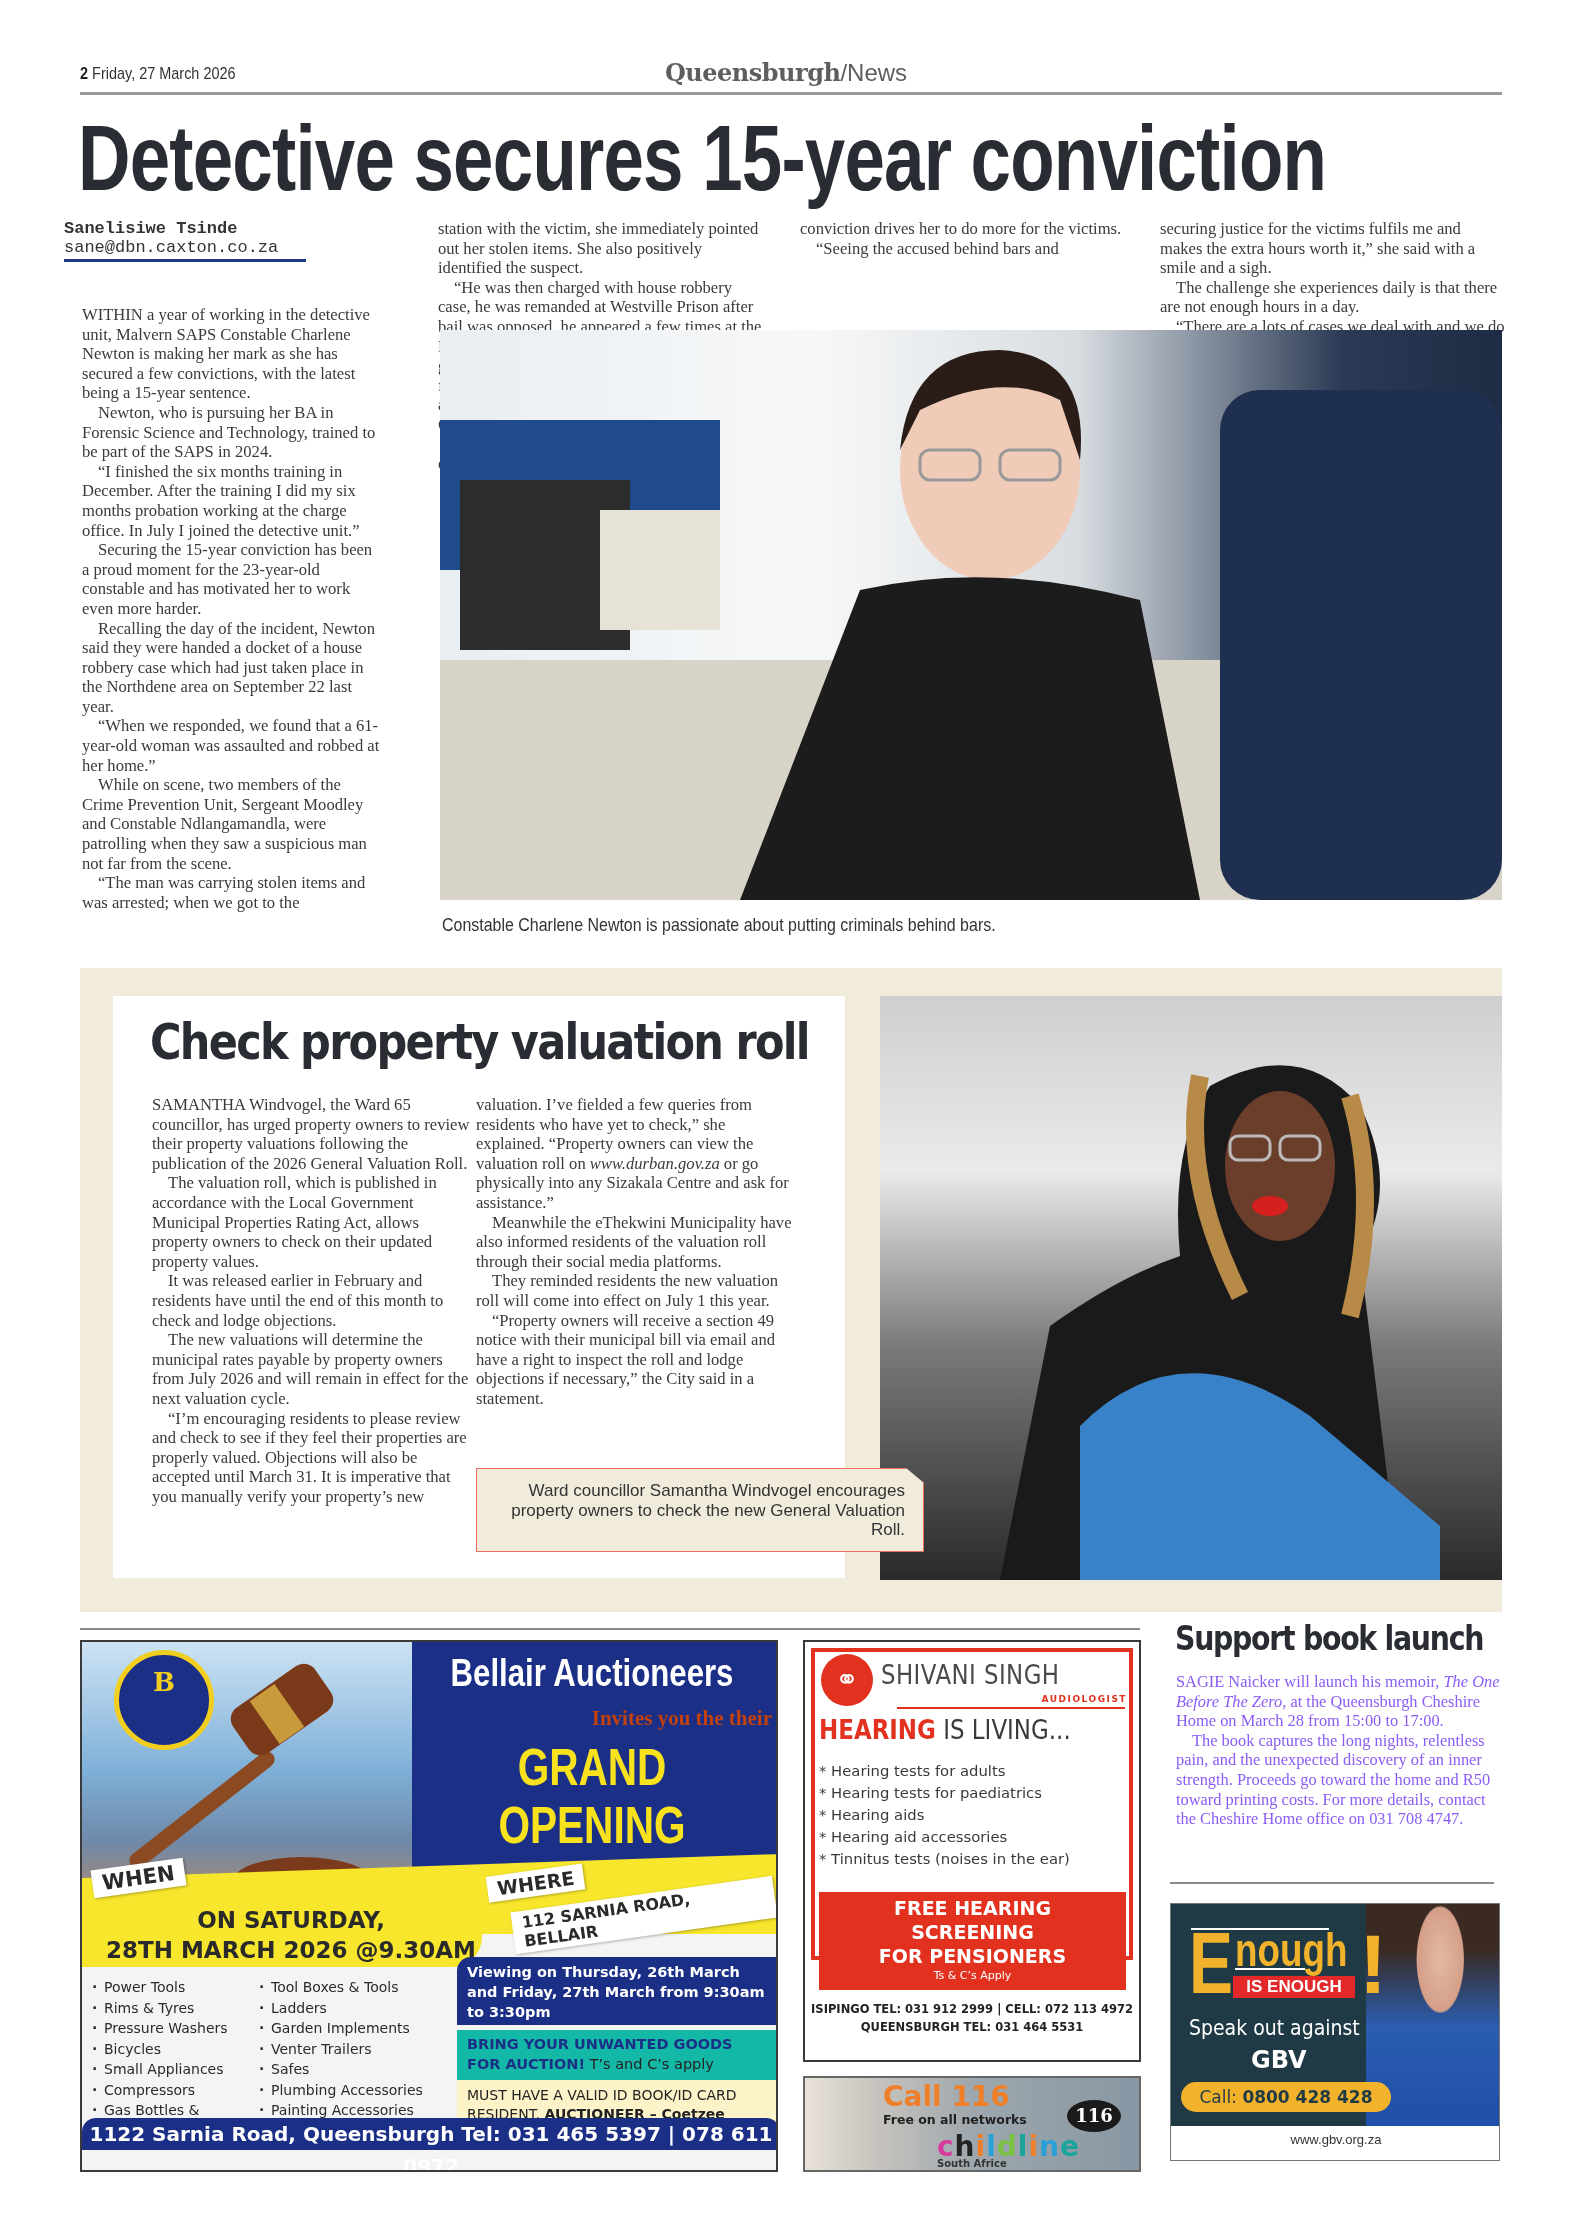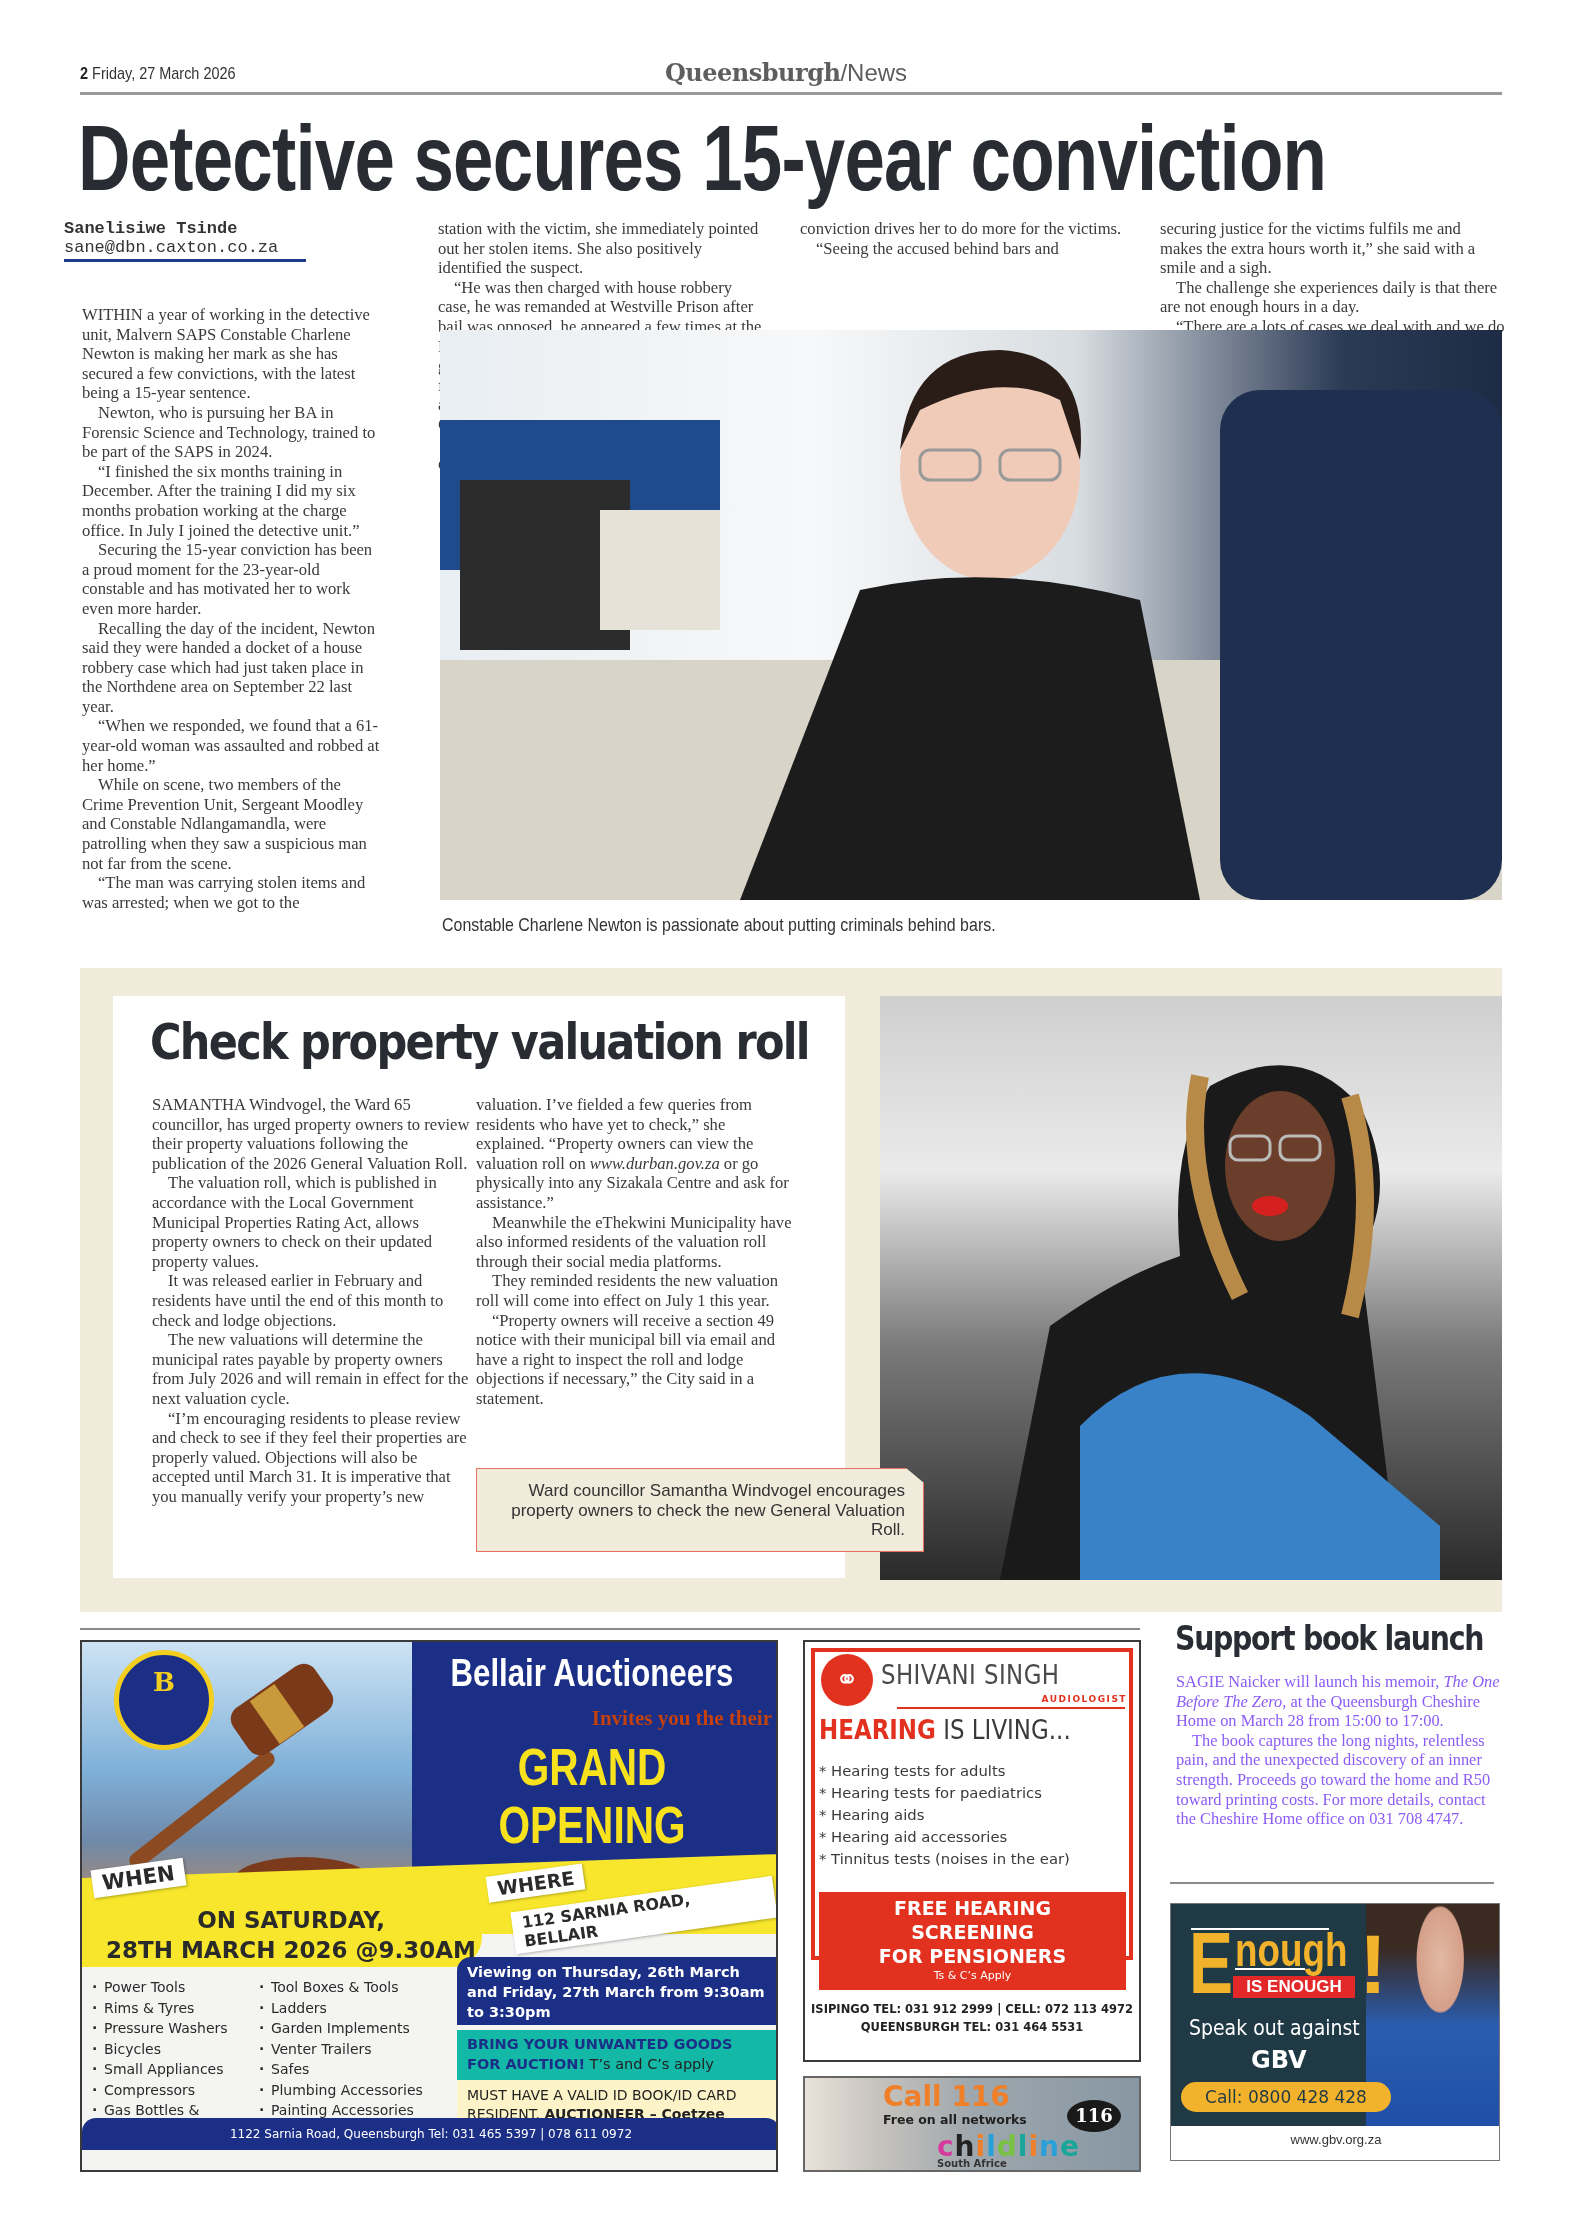--- a/index.html
+++ b/index.html
@@ -68,21 +68,21 @@
   .bellair .when-text { position:absolute; left:14px; top:263px; width:390px; font-family:"DejaVu Sans",sans-serif; font-weight:bold; color:#2a2a2a; font-size:23px; line-height:30px; text-align:center; }
   .bellair .items { position:absolute; top:335px; font-family:"DejaVu Sans",sans-serif; font-size:14px; line-height:20.5px; color:#2a2a2a; }
   .bellair .items-a { left:8px; width:170px; }
   .bellair .items-b { left:175px; width:200px; }
   .bellair .items div { padding-left:14px; position:relative; }
   .bellair .items div.bul::before { content:"\00B7"; position:absolute; left:2px; font-weight:bold; }
   .bellair .viewing { position:absolute; left:375px; top:315px; width:323px; height:68px; background:#1b2f86; border-radius:14px 0 0 0; color:#fff; font-family:"DejaVu Sans",sans-serif; font-weight:bold; font-size:14.5px; line-height:20px; padding:5px 10px; }
   .bellair .bring { position:absolute; left:375px; top:388px; width:323px; height:50px; background:#14b8a6; color:#222; font-family:"DejaVu Sans",sans-serif; font-size:14.5px; line-height:20px; padding:4px 10px; }
   .bellair .bring b { font-weight:bold; color:#1b2f86; }
   .bellair .mustid { position:absolute; left:375px; top:438px; width:323px; height:60px; background:#fcf4c8; border-radius:0 0 0 14px; color:#222; font-family:"DejaVu Sans",sans-serif; font-size:14px; line-height:19px; padding:6px 10px; }
-  .bellair .footer { position:absolute; left:0; top:476px; width:698px; height:32px; background:#1b2f86; border-radius:14px 14px 0 0; color:#fff; font-family:"DejaVu Sans",sans-serif; font-weight:normal; font-size:12px; line-height:32px; text-align:center; }
+  .bellair .footer { position:absolute; left:0; top:476px; width:698px; height:32px; background:#1b2f86; border-radius:14px 14px 0 0; color:#fff; font-family:"DejaVu Sans",sans-serif; font-weight:bold; font-size:20px; line-height:32px; text-align:center; }
 
   
   .shivani { left: 803px; top: 1640px; width: 338px; height: 422px; border: 2px solid #3a3a3a; background:#fff; }
   .shivani .frame { position:absolute; left:6px; top:6px; width:322px; height:312px; border:4px solid #e2321f; }
   .shivani .logo { position:absolute; left:16px; top:12px; width:52px; height:52px; border-radius:50%; background:#e2321f; color:#fff; text-align:center; font-size:28px; line-height:52px; }
   .shivani .name { position:absolute; left:76px; top:18px; font-family:"DejaVu Sans",sans-serif; font-size:26px; color:#4a4a4a; letter-spacing:0.5px; transform: scaleX(0.88); transform-origin:left; white-space:nowrap; }
   .shivani .aud { position:absolute; right:12px; top:52px; font-family:"DejaVu Sans",sans-serif; font-weight:bold; font-size:9px; letter-spacing:1.5px; color:#e2321f; }
   .shivani .underline { position:absolute; left:92px; top:65px; width:228px; height:2px; background:#e2321f; }
   .shivani .slogan { position:absolute; left:14px; top:72px; font-family:"DejaVu Sans",sans-serif; font-size:27px; color:#3a3a3a; white-space:nowrap; transform: scaleX(0.85); transform-origin:left; }
   .shivani .slogan b { color:#e2321f; }
@@ -111,21 +111,21 @@
   .gbv .woman { position:absolute; left:195px; top:0; width:135px; height:222px; background: radial-gradient(ellipse at 55% 25%, #e2b9a3 0%, #d59f89 22%, transparent 23%), linear-gradient(180deg,#3a2a22 0%,#3a2a22 20%, #2a5db0 55%, #1f4fa8 100%); }
   .gbv .E { position:absolute; left:18px; top:24px; font-family:"Liberation Sans",sans-serif; font-weight:bold; font-size:88px; line-height:70px; color:#f3b22b; transform: scaleX(0.75); transform-origin:left; }
   .gbv .nough { position:absolute; left:64px; top:24px; font-family:"Liberation Sans",sans-serif; font-weight:bold; font-size:46px; color:#f3b22b; transform: scaleX(0.8); transform-origin:left; line-height:44px; }
   .gbv .excl { position:absolute; left:188px; top:18px; font-family:"Liberation Sans",sans-serif; font-weight:bold; font-size:84px; line-height:84px; color:#f3b22b; }
   .gbv .isenough { position:absolute; left:62px; top:72px; width:122px; height:22px; background:#e3282a; color:#fff; text-align:center; font-family:"Liberation Sans",sans-serif; font-weight:bold; font-size:17px; line-height:22px; }
   .gbv .line1 { position:absolute; left:20px; top:24px; width:138px; height:2px; background:#fff; }
   .gbv .line2 { position:absolute; left:64px; top:64px; width:70px; height:2px; background:#fff; }
   .gbv .speak { position:absolute; left:18px; top:112px; font-family:"DejaVu Sans",sans-serif; font-size:21px; color:#fff; transform: scaleX(0.9); transform-origin:left; white-space:nowrap; }
   .gbv .gbvtxt { position:absolute; left:80px; top:142px; font-family:"DejaVu Sans",sans-serif; font-weight:bold; font-size:24px; color:#fff; }
   .gbv .call { position:absolute; left:10px; top:178px; width:210px; height:30px; border-radius:15px; background:#f3b22b; color:#1f3a45; font-family:"DejaVu Sans",sans-serif; font-size:17px; line-height:30px; text-align:center; }
-  .gbv .call b { font-weight:normal; }
+  .gbv .call b { font-weight:bold; }
   .gbv .url { position:absolute; left:0; top:228px; width:330px; text-align:center; font-family:"Liberation Sans",sans-serif; font-size:13px; color:#333; }
 </style>
 </head>
 <body>
 
 <div class="abs page-meta"><b>2</b> <span>Friday, 27 March 2026</span></div>
 <div class="abs masthead"><span class="paper">Queensburgh</span><span class="section">/News</span></div>
 <div class="abs rule-top"></div>
 
 <h1 class="abs headline">Detective secures 15-year conviction</h1>

